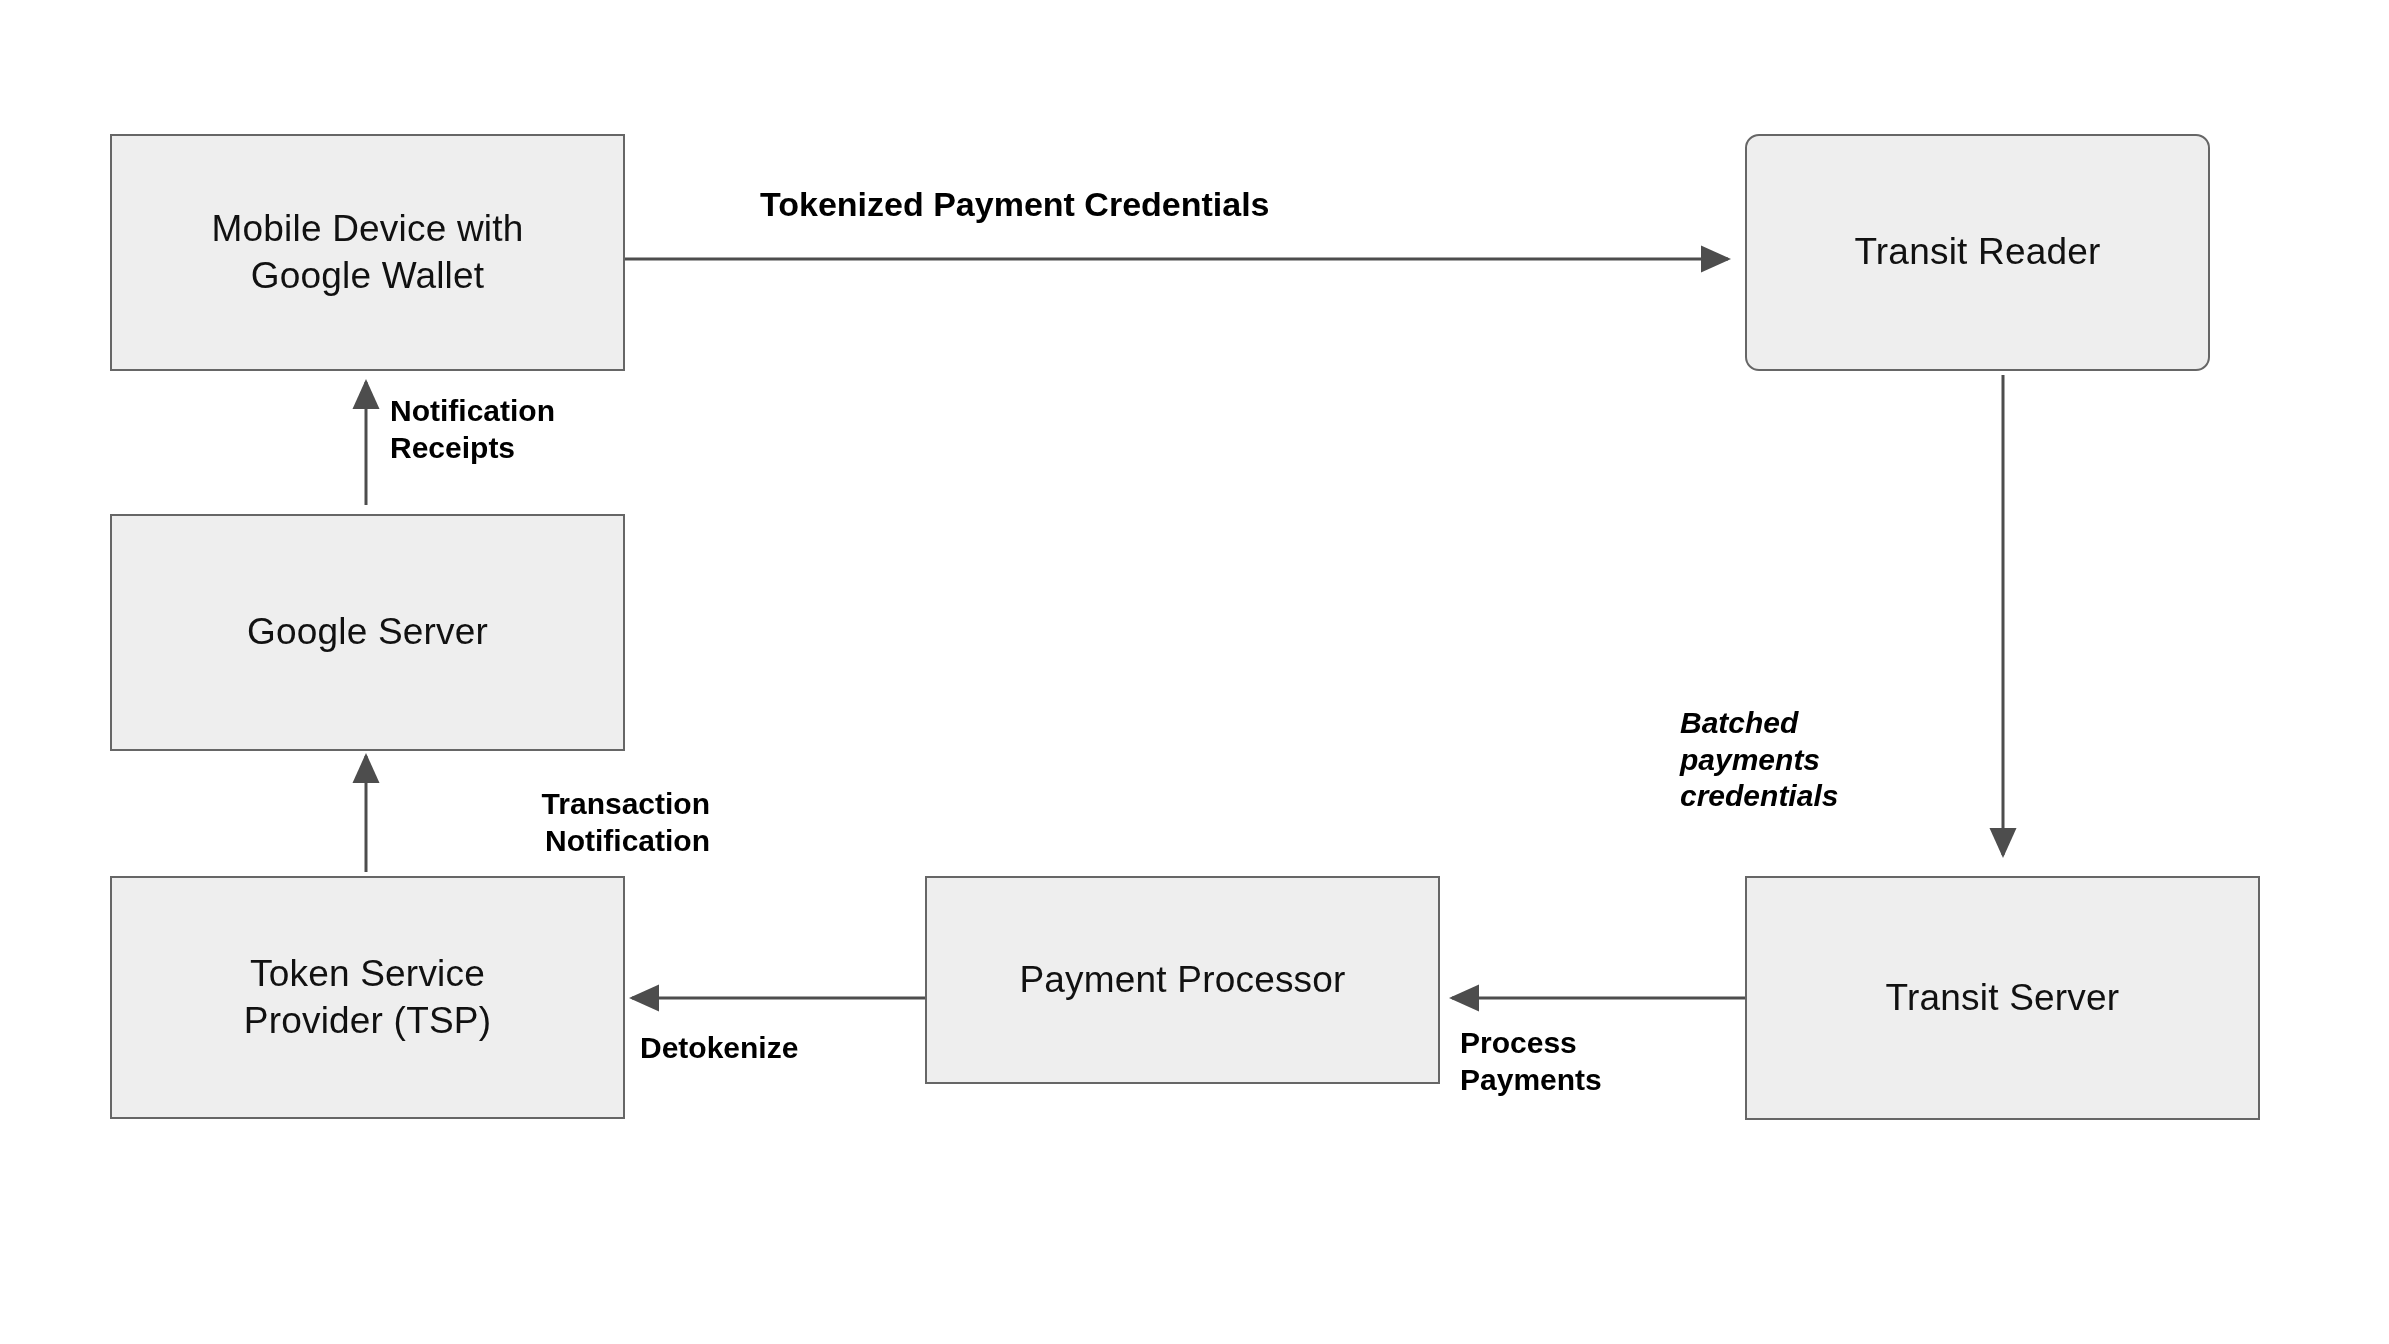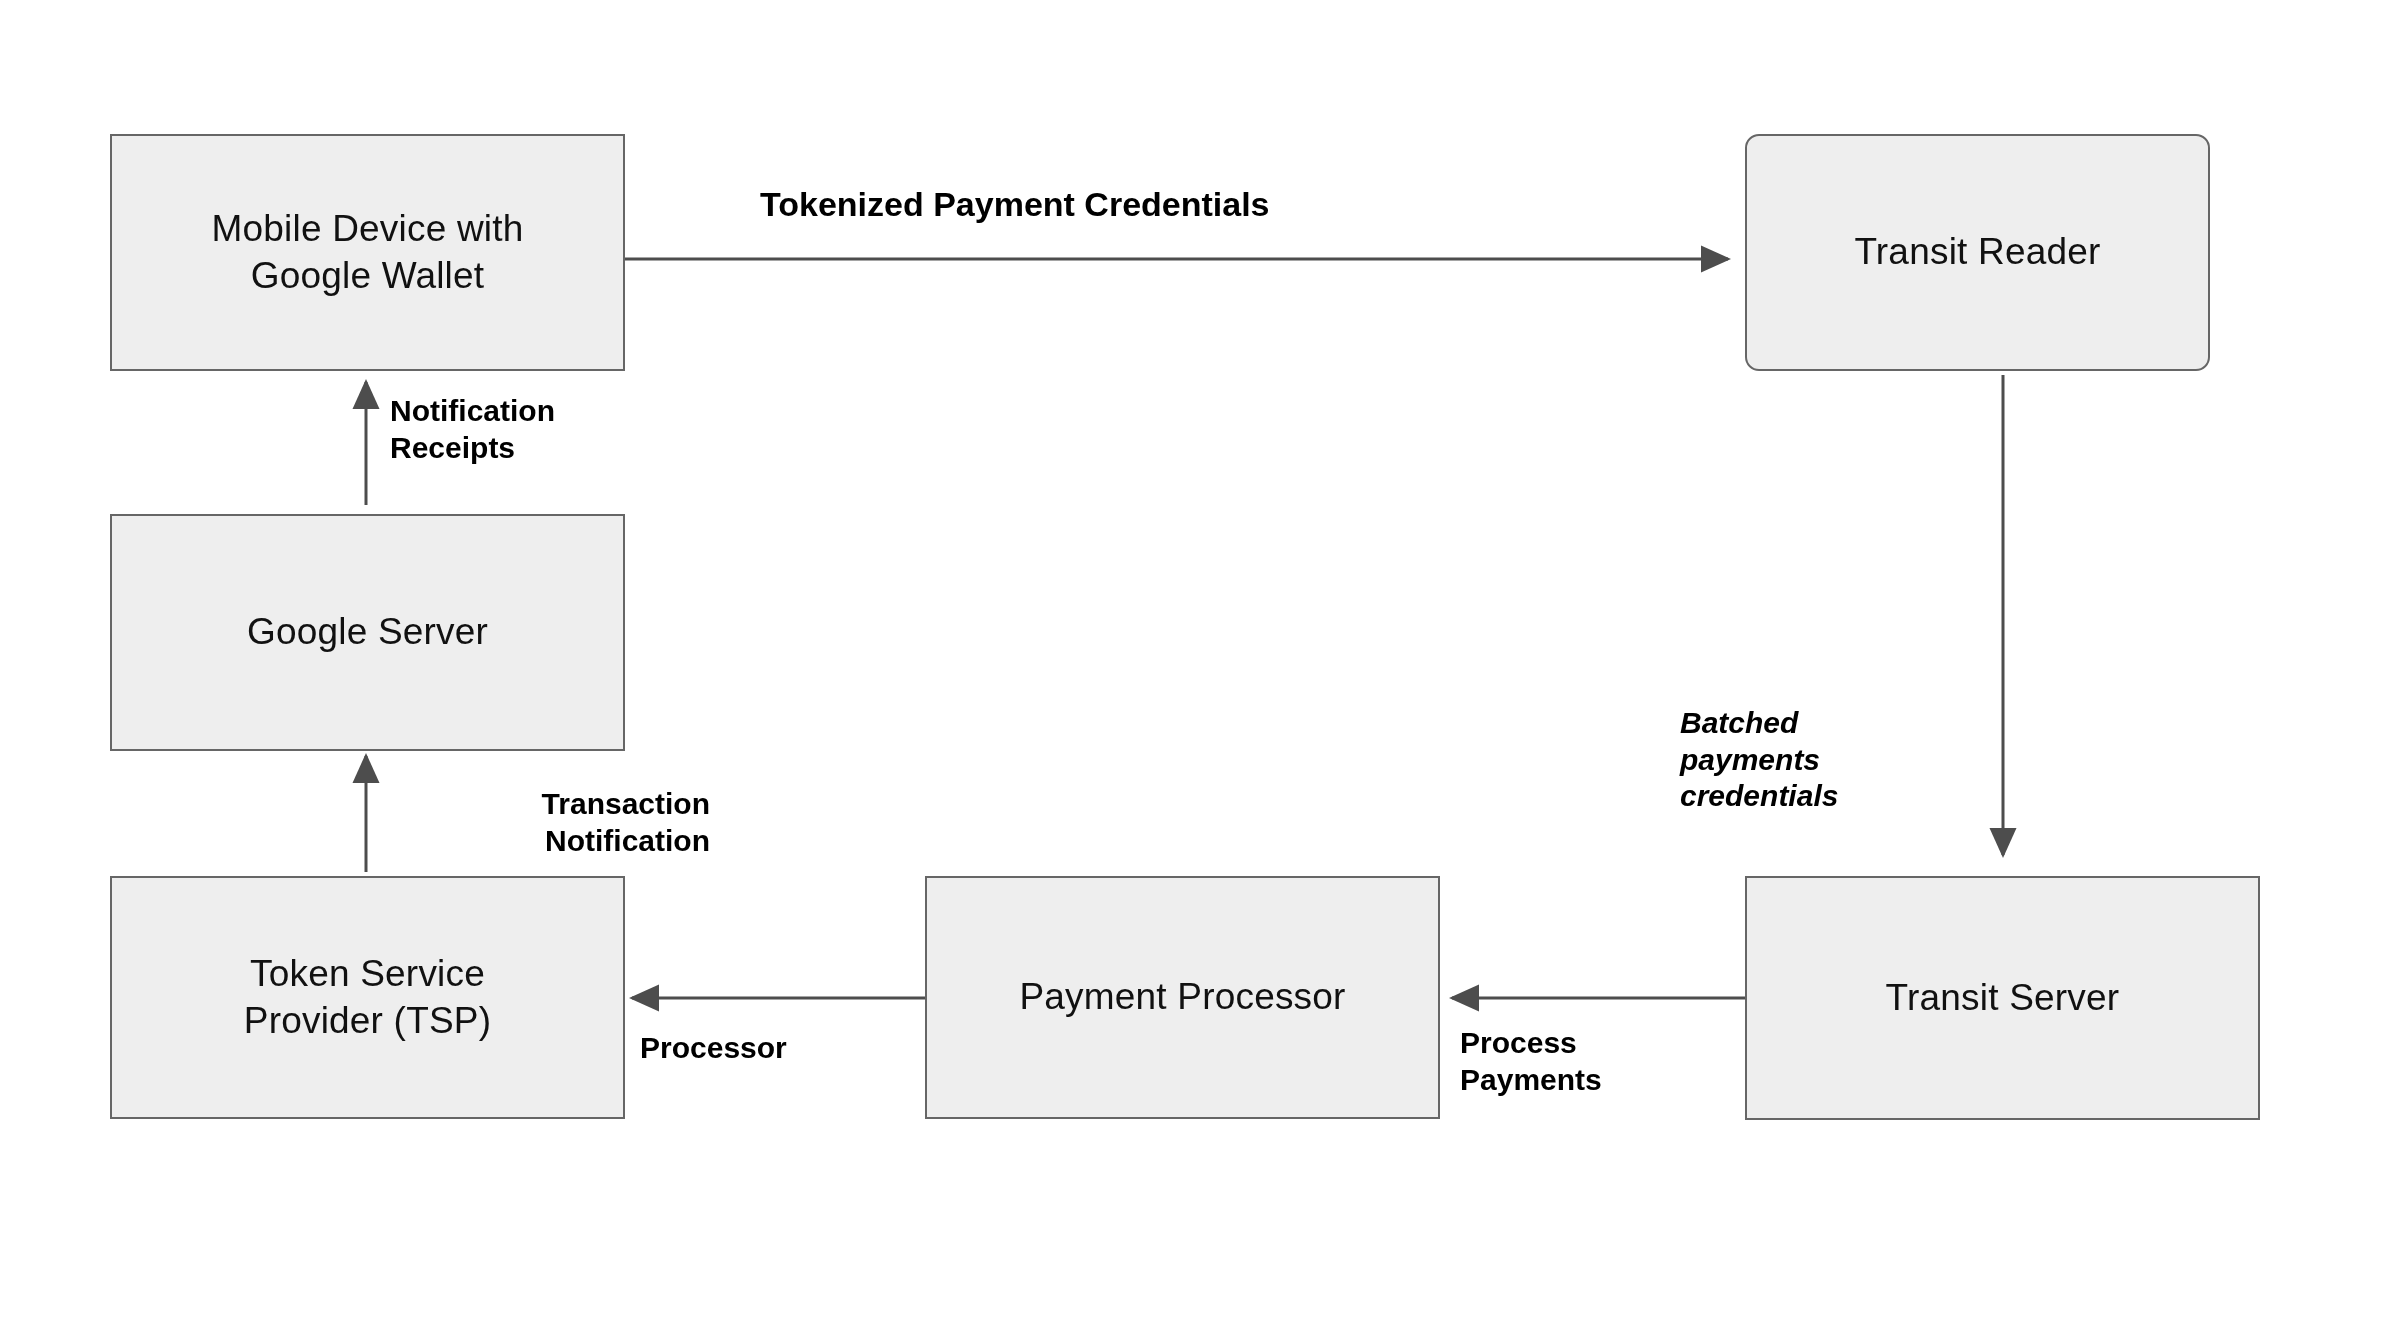--- a/index.html
+++ b/index.html
@@ -90,33 +90,33 @@
 
   <div class="node" style="left:1745px; top:134px; width:465px; height:237px;border-radius:14px;">Transit Reader</div>
 
   <div class="node" style="left:110px; top:514px; width:515px; height:237px;">Google Server</div>
 
   <div class="node" style="left:1745px; top:876px; width:515px; height:244px;">Transit Server</div>
 
   <div class="node" style="left:110px; top:876px; width:515px; height:243px;">Token Service
 Provider (TSP)</div>
 
-  <div class="node" style="left:925px; top:876px; width:515px; height:243px;">Payment Processor</div>
+  <div class="node" style="left:925px; top:876px; width:515px; height:208px;">Payment Processor</div>
 
   <div class="edge-label big" style="left:760px; top:184px; width:840px;">Tokenized Payment Credentials</div>
 
 
   <div class="edge-label" style="left:1680px; top:705px; width:310px;font-style:italic;">Batched
 payments
 credentials</div>
 
   <div class="edge-label" style="left:1460px; top:1025px; width:290px;">Process
 Payments</div>
 
-  <div class="edge-label" style="left:640px; top:1030px; width:285px;">Processor</div>
+  <div class="edge-label" style="left:640px; top:1030px; width:285px;">Detokenize</div>
 
   <div class="edge-label" style="left:390px; top:770px; width:320px; text-align:right;margin-top:16px;">Transaction
 Notification</div>
 
   <div class="edge-label" style="left:390px; top:393px; width:320px; text-align:left;">Notification
 Receipts</div>
 
 </div>
 
 </body></html>

